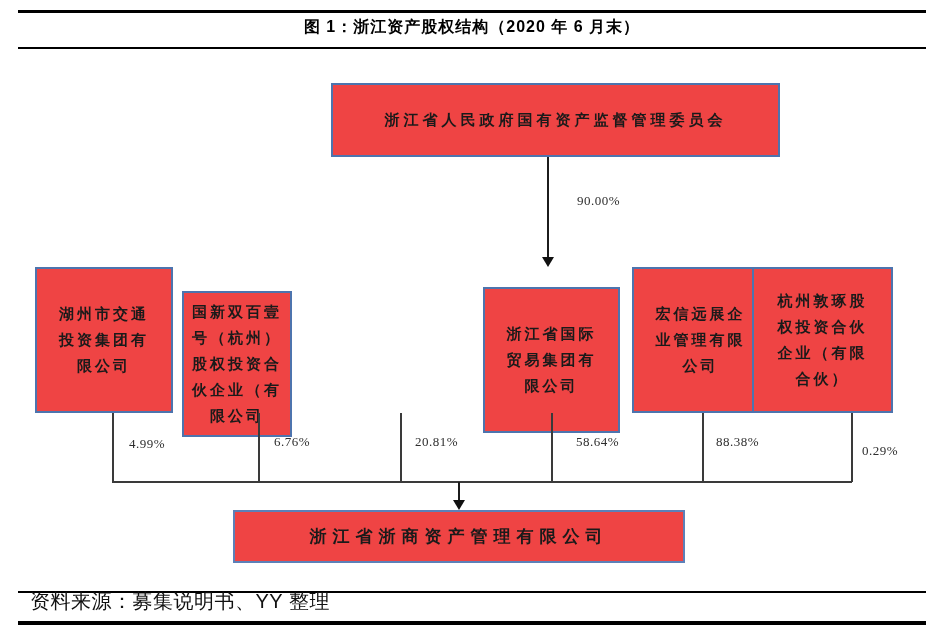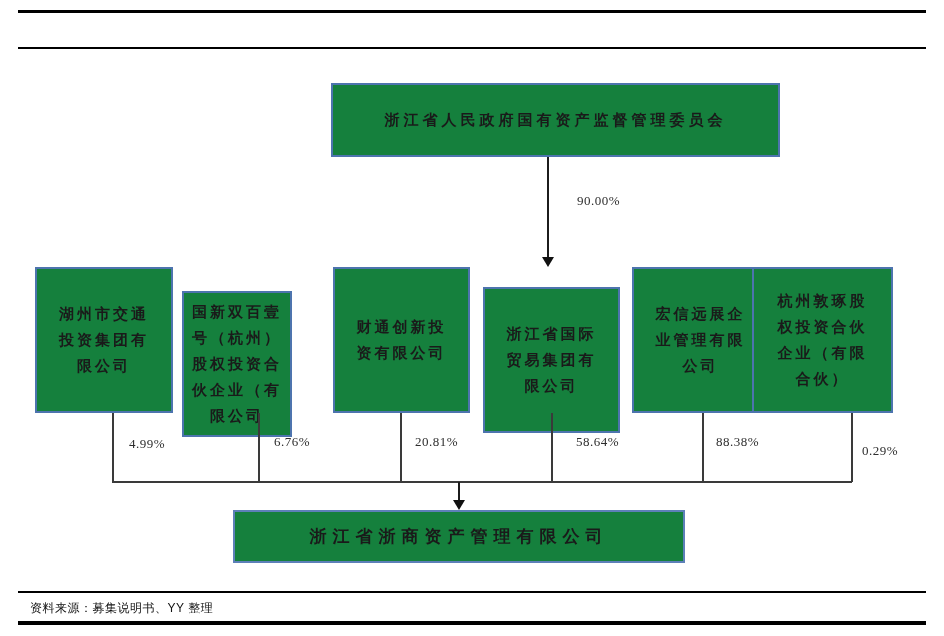--- a/index.html
+++ b/index.html
@@ -11,26 +11,26 @@
   .rule-a { top:10px;  height:3px; }
   .rule-b { top:47px;  height:2px; }
   .rule-c { top:591px; height:2px; }
   .rule-d { top:621px; height:4px; }
 
   .title {
     position:absolute; top:17px; left:0; width:944px; text-align:center;
     font-size:16px; font-weight:bold; color:#000000; letter-spacing:1px;
   }
   .source {
-    position:absolute; top:600px; left:30px;
-    font-size:12px; color:#111111; letter-spacing:0.5px;
+    position:absolute; top:588px; left:30px;
+    font-size:20px; color:#111111; letter-spacing:0.5px;
   }
 
   .node {
-    position:absolute; background:#15803d; border:2px solid #4d74ae;
+    position:absolute; background:#ef4444; border:2px solid #4d74ae;
     display:flex; align-items:center; justify-content:center;
     text-align:center; box-sizing:border-box; color:#1a1a1a;
     font-family:"DejaVu Serif", serif;
   }
   .top-node   { left:331px; top:83px;  width:449px; height:74px;
                 font-size:15px; letter-spacing:4px; font-weight:600; }
   .bottom-node{ left:233px; top:510px; width:452px; height:53px;
                 font-size:17px; letter-spacing:6px; font-weight:600;
                 border-color:#5d80b8; }
 
@@ -71,20 +71,21 @@
   .p4 { left:560px; top:434px;margin-left:16px; }
   .p5 { left:716px; top:434px; }
   .p6 { left:862px; top:443px; }
 </style>
 </head>
 <body>
 
 <div class="page">
 
   <div class="rule rule-a"></div>
+  <div class="title">图 1：浙江资产股权结构（2020 年 6 月末）</div>
   <div class="rule rule-b"></div>
 
   <div class="node top-node">
     <span>浙江省人民政府国有资产监督管理委员会</span>
   </div>
 
   <div class="vline edge-top-line"></div>
   <div class="arrowhead head-top"></div>
   <div class="pct pct-top">90.00%</div>
 
@@ -92,24 +93,20 @@
     <span class="mlabel">湖州市交通
 投资集团有
 限公司</span>
   </div>
   <div class="node sh b2">
     <span class="mlabel">国新双百壹
 号（杭州）
 股权投资合
 伙企业（有
 限公司</span>
-  </div>
-  <div class="node sh b3">
-    <span class="mlabel">财通创新投
-资有限公司</span>
   </div>
   <div class="node sh b4">
     <span class="mlabel">浙江省国际
 贸易集团有
 限公司</span>
   </div>
   <div class="node sh b5">
     <span class="mlabel">宏信远展企
 业管理有限
 公司</span>

